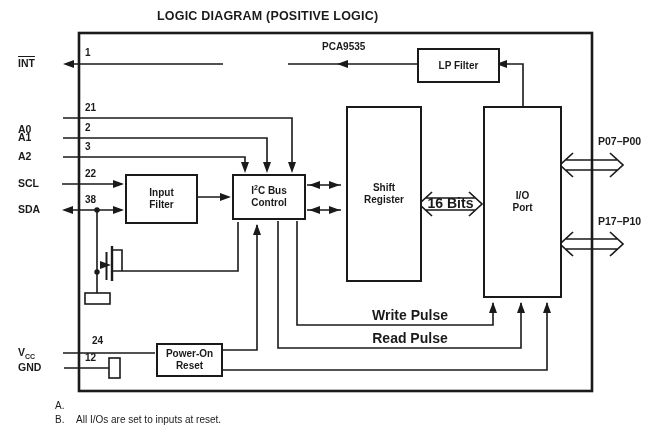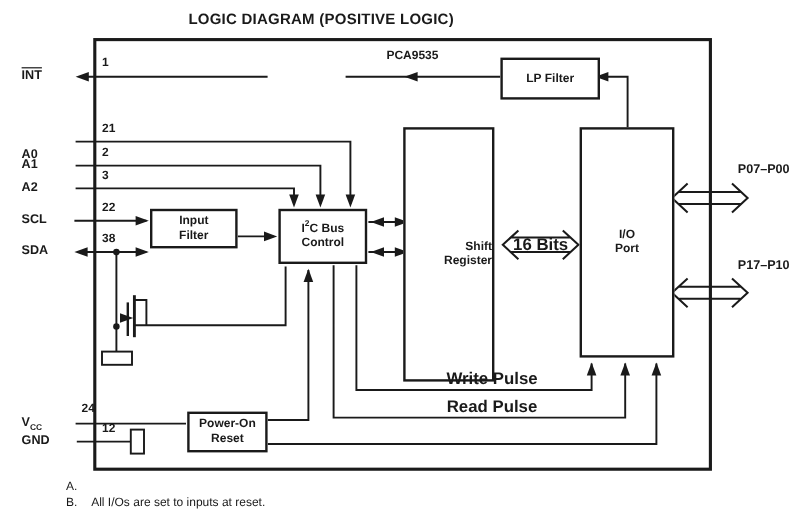--- a/index.html
+++ b/index.html
@@ -20,21 +20,21 @@
   }
   .block sup{font-size:7px;line-height:0;}
   .chiplabel{font-size:10px;font-weight:bold;}
   .pinlabel{
     width:44px;text-align:left;font-size:10.5px;font-weight:bold;line-height:11px;
   }
   .pinlabel sub{font-size:7px;font-weight:bold;}
   .ovl{text-decoration:overline;}
   .pinnum{font-size:10px;font-weight:bold;line-height:10px;}
   .sig{font-size:14px;font-weight:bold;text-align:center;line-height:11px;}
-  .port{font-size:10.5px;font-weight:bold;text-align:right;line-height:11px;}
+  .port{font-size:10.5px;font-weight:bold;text-align:left;line-height:11px;}
   .note{font-size:10px;line-height:11px;white-space:nowrap;}
 </style>
 </head>
 <body>
 
 <div class="stage">
 
   <div class="abs title">LOGIC DIAGRAM (POSITIVE LOGIC)</div>
 
   <svg class="wires" width="660" height="439" viewBox="0 0 660 439">
@@ -101,29 +101,29 @@
       <path d="M573 232 L560 244 L573 256 M610 232 L623 244 L610 256 M566 239 H617 M566 249 H617"></path>
     </g>
     <g fill="none" stroke="#1a1a1a" stroke-width="1.7">
       <path d="M432 192 L419 204 L432 216 M469 192 L482 204 L469 216 M425 198 H476 M425 210 H476"></path>
     </g>
   </svg>
 
   <div class="block" style="left:417px;top:48px;width:83px;height:35px;">
     <span>LP Filter</span>
   </div>
-  <div class="block" style="left:125px;top:174px;width:73px;height:33px;">
+  <div class="block" style="left:125px;top:174px;width:73px;height:50px;">
     <span>Input</span>
     <span>Filter</span>
   </div>
   <div class="block" style="left:232px;top:174px;width:74px;height:46px;">
     <span><span>I</span><sup>2</sup><span>C Bus</span></span>
     <span>Control</span>
   </div>
-  <div class="block" style="left:336px;top:106px;width:76px;height:212px;align-items:flex-end;">
+  <div class="block" style="left:346px;top:106px;width:76px;height:176px;">
     <span>Shift</span>
     <span>Register</span>
   </div>
   <div class="block" style="left:483px;top:106px;width:79px;height:192px;">
     <span>I/O</span>
     <span>Port</span>
   </div>
   <div class="block" style="left:156px;top:343px;width:67px;height:34px;">
     <span>Power-On</span>
     <span>Reset</span>
@@ -139,21 +139,21 @@
   <div class="abs pinlabel" style="left:18px;top:204px;">SDA</div>
   <div class="abs pinlabel" style="left:18px;top:347px;"><span>V</span><sub>CC</sub></div>
   <div class="abs pinlabel" style="left:18px;top:362px;">GND</div>
 
   <div class="abs pinnum" style="left:85px;top:48px;">1</div>
   <div class="abs pinnum" style="left:85px;top:103px;">21</div>
   <div class="abs pinnum" style="left:85px;top:123px;">2</div>
   <div class="abs pinnum" style="left:85px;top:142px;">3</div>
   <div class="abs pinnum" style="left:85px;top:169px;">22</div>
   <div class="abs pinnum" style="left:85px;top:195px;">38</div>
-  <div class="abs pinnum" style="left:68px;top:336px;text-align:center;">24</div>
+  <div class="abs pinnum" style="left:92px;top:336px;text-align:center;">24</div>
   <div class="abs pinnum" style="left:85px;top:353px;">12</div>
 
   <div class="abs sig" style="left:419px;top:198px;width:63px;">16 Bits</div>
   <div class="abs sig" style="left:370px;top:310px;width:80px;">Write Pulse</div>
   <div class="abs sig" style="left:370px;top:333px;width:80px;">Read Pulse</div>
 
   <div class="abs port" style="left:598px;top:136px;width:60px;">P07–P00</div>
   <div class="abs port" style="left:598px;top:216px;width:60px;">P17–P10</div>
 
   <div class="abs note" style="left:55px;top:400px;">A.</div>

